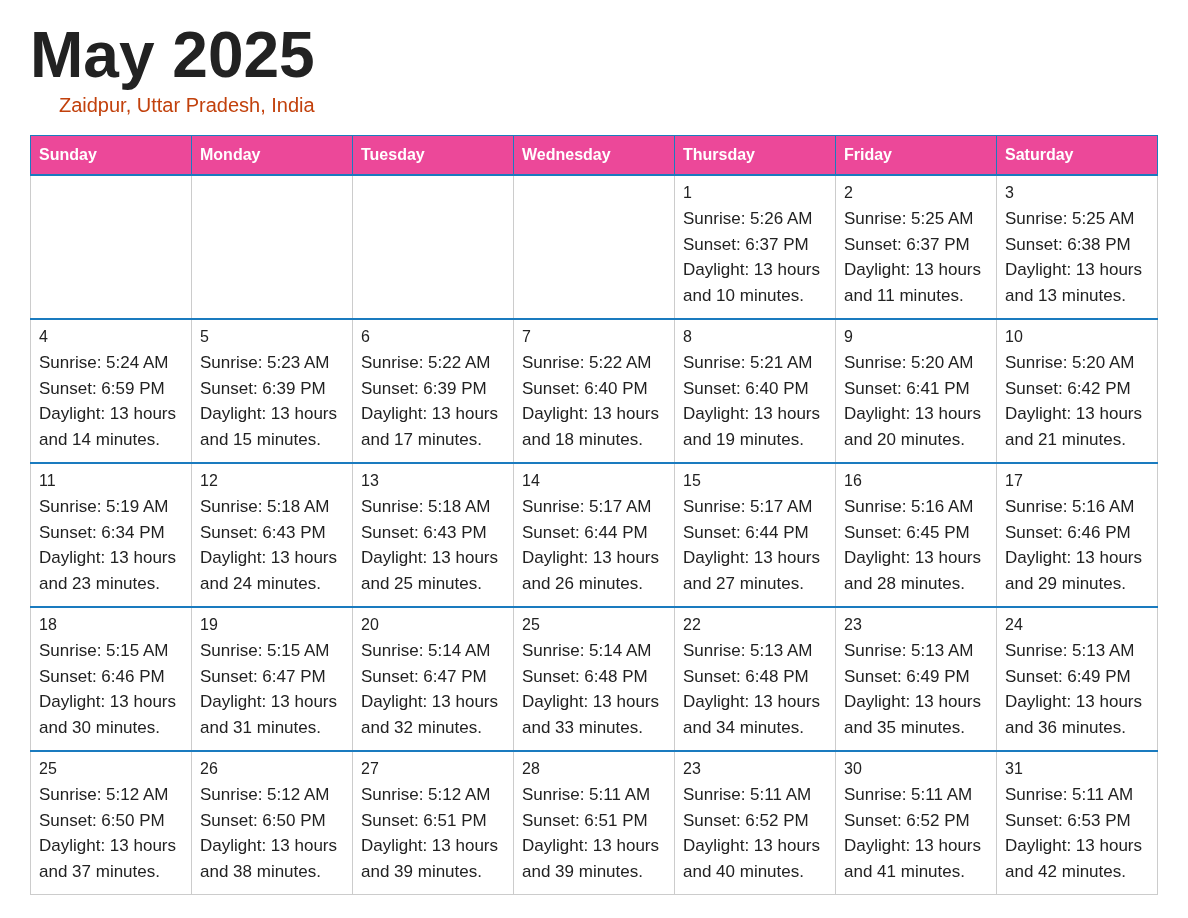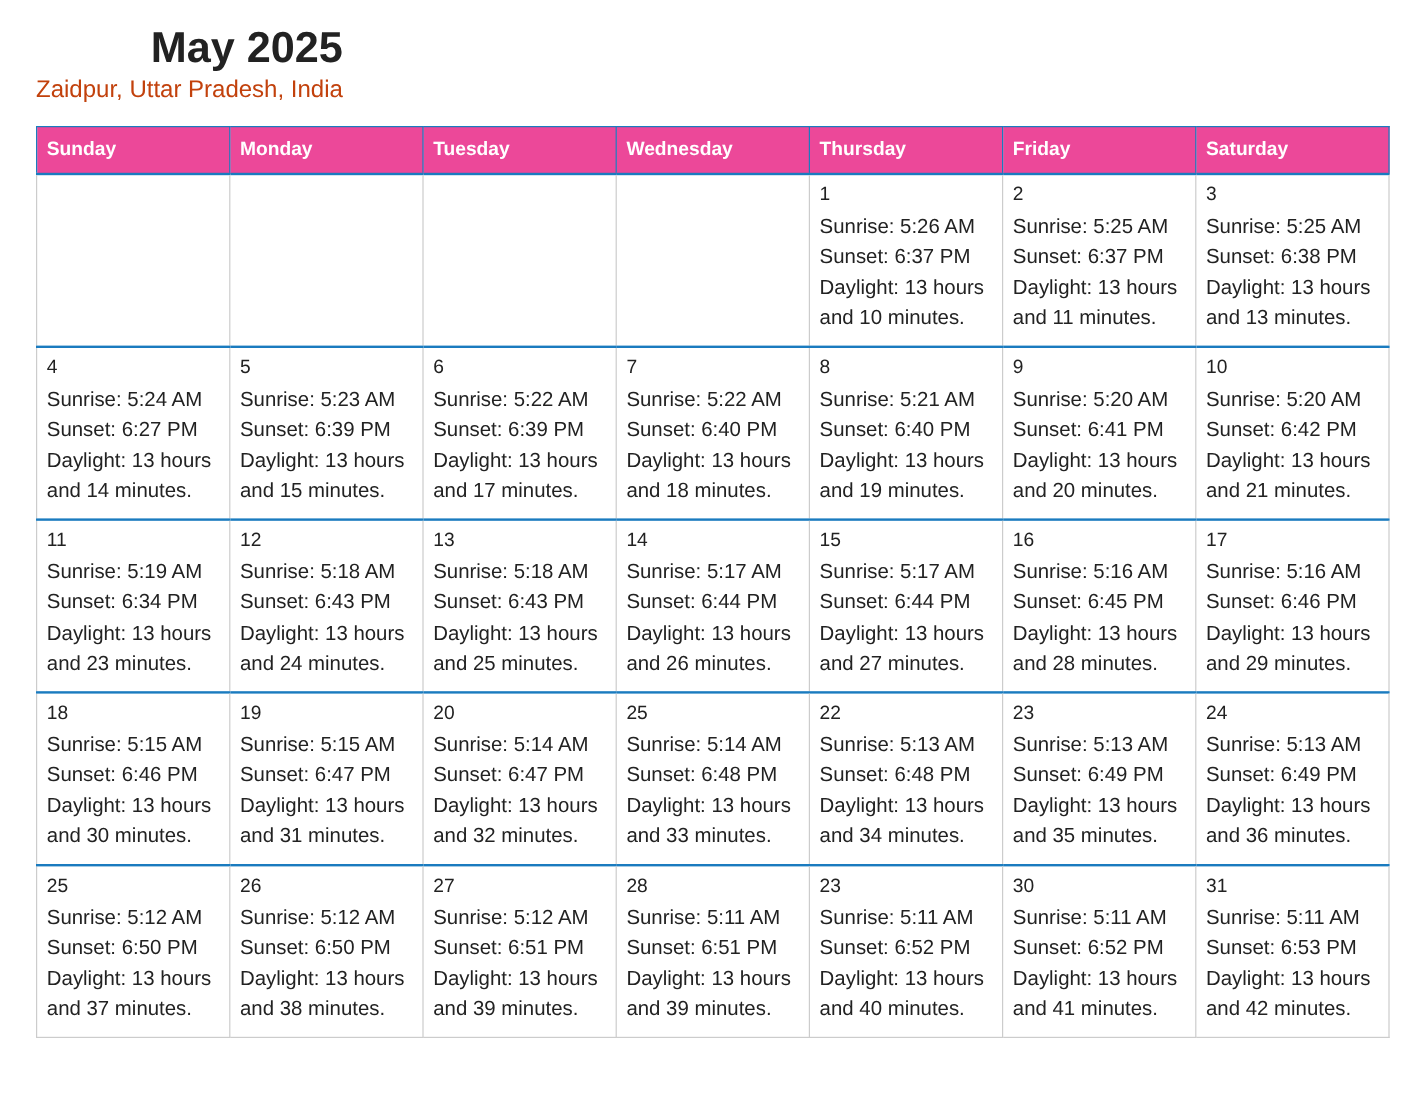--- a/index.html
+++ b/index.html
@@ -44,21 +44,21 @@
       color: #1a7bbf;
       font-size: 26px;
       font-weight: bold;
       margin-top: -2px;
       margin-left: 2px;
     }
     .title-block {
       text-align: right;
     }
     .month-title {
-      font-size: 36px;
+      font-size: 64px;
       font-weight: bold;
       color: #222;
       line-height: 1.1;
     }
     .location {
       font-size: 20px;
       color: #c2410c;
       margin-top: 4px;
     }
     .calendar {
@@ -147,21 +147,21 @@
           <span class="day-num">3</span>
           <div class="day-info" style="white-space: pre-line;">Sunrise: 5:25 AM
 Sunset: 6:38 PM
 Daylight: 13 hours and 13 minutes.</div>
         </td>
       </tr>
       <tr class="week-row">
         <td>
           <span class="day-num">4</span>
           <div class="day-info" style="white-space: pre-line;">Sunrise: 5:24 AM
-Sunset: 6:27 PM
+Sunset: 6:59 PM
 Daylight: 13 hours and 14 minutes.</div>
         </td>
         <td>
           <span class="day-num">5</span>
           <div class="day-info" style="white-space: pre-line;">Sunrise: 5:23 AM
 Sunset: 6:39 PM
 Daylight: 13 hours and 15 minutes.</div>
         </td>
         <td>
           <span class="day-num">6</span>

